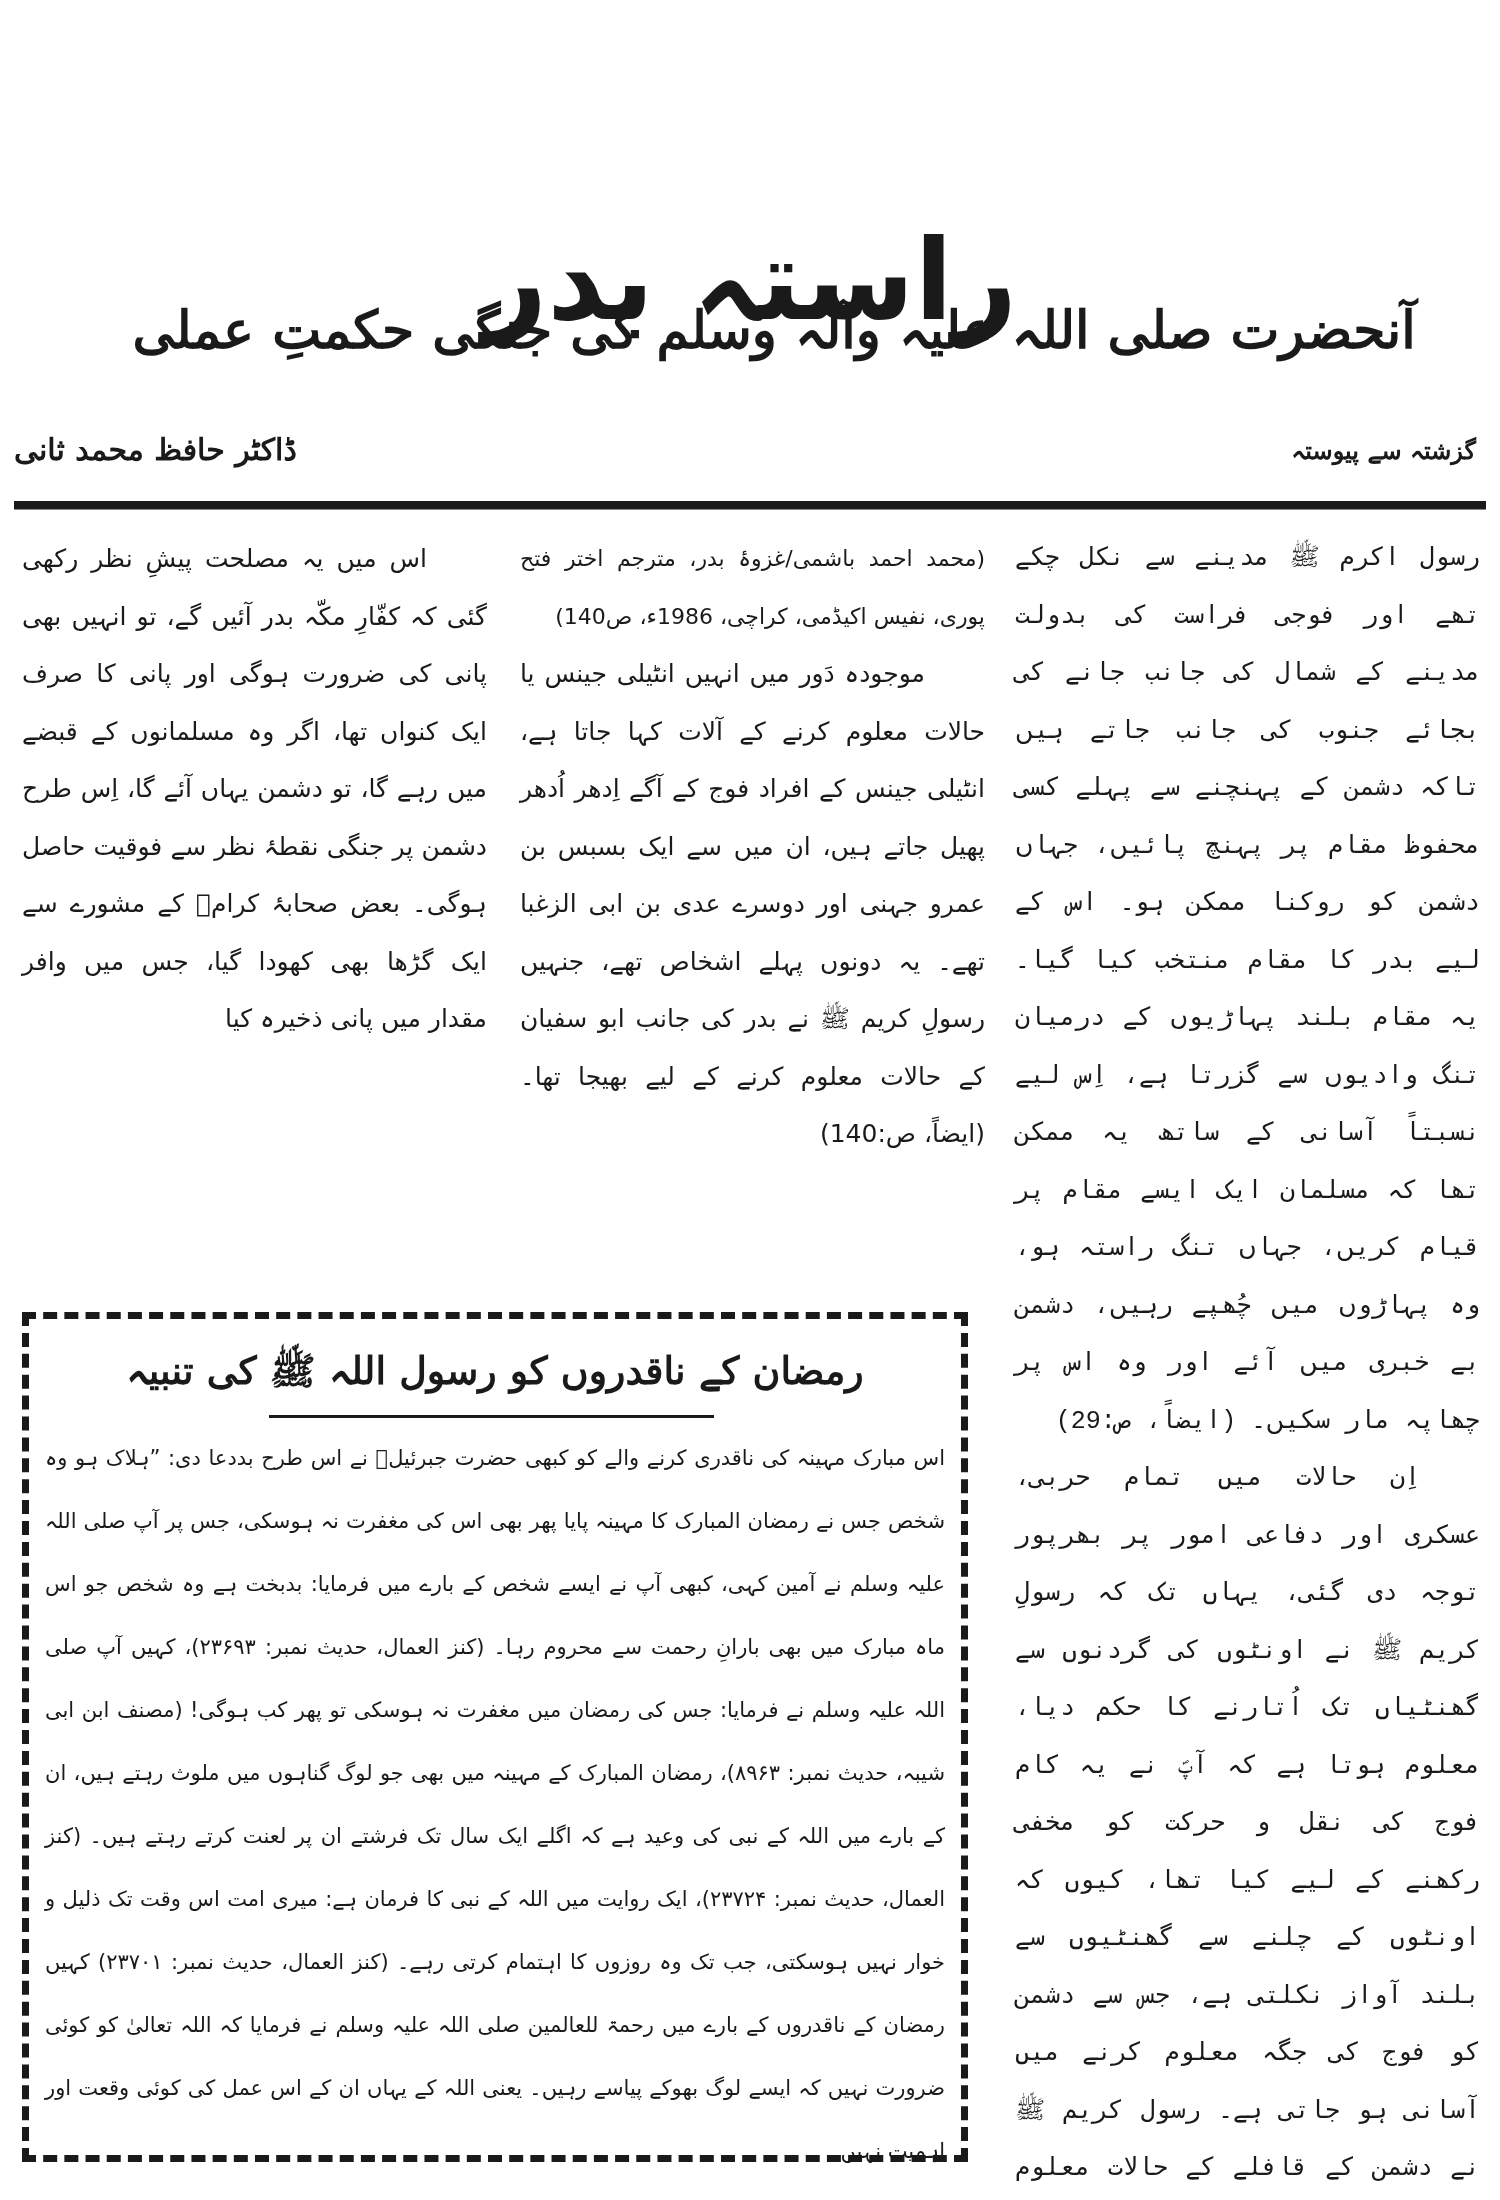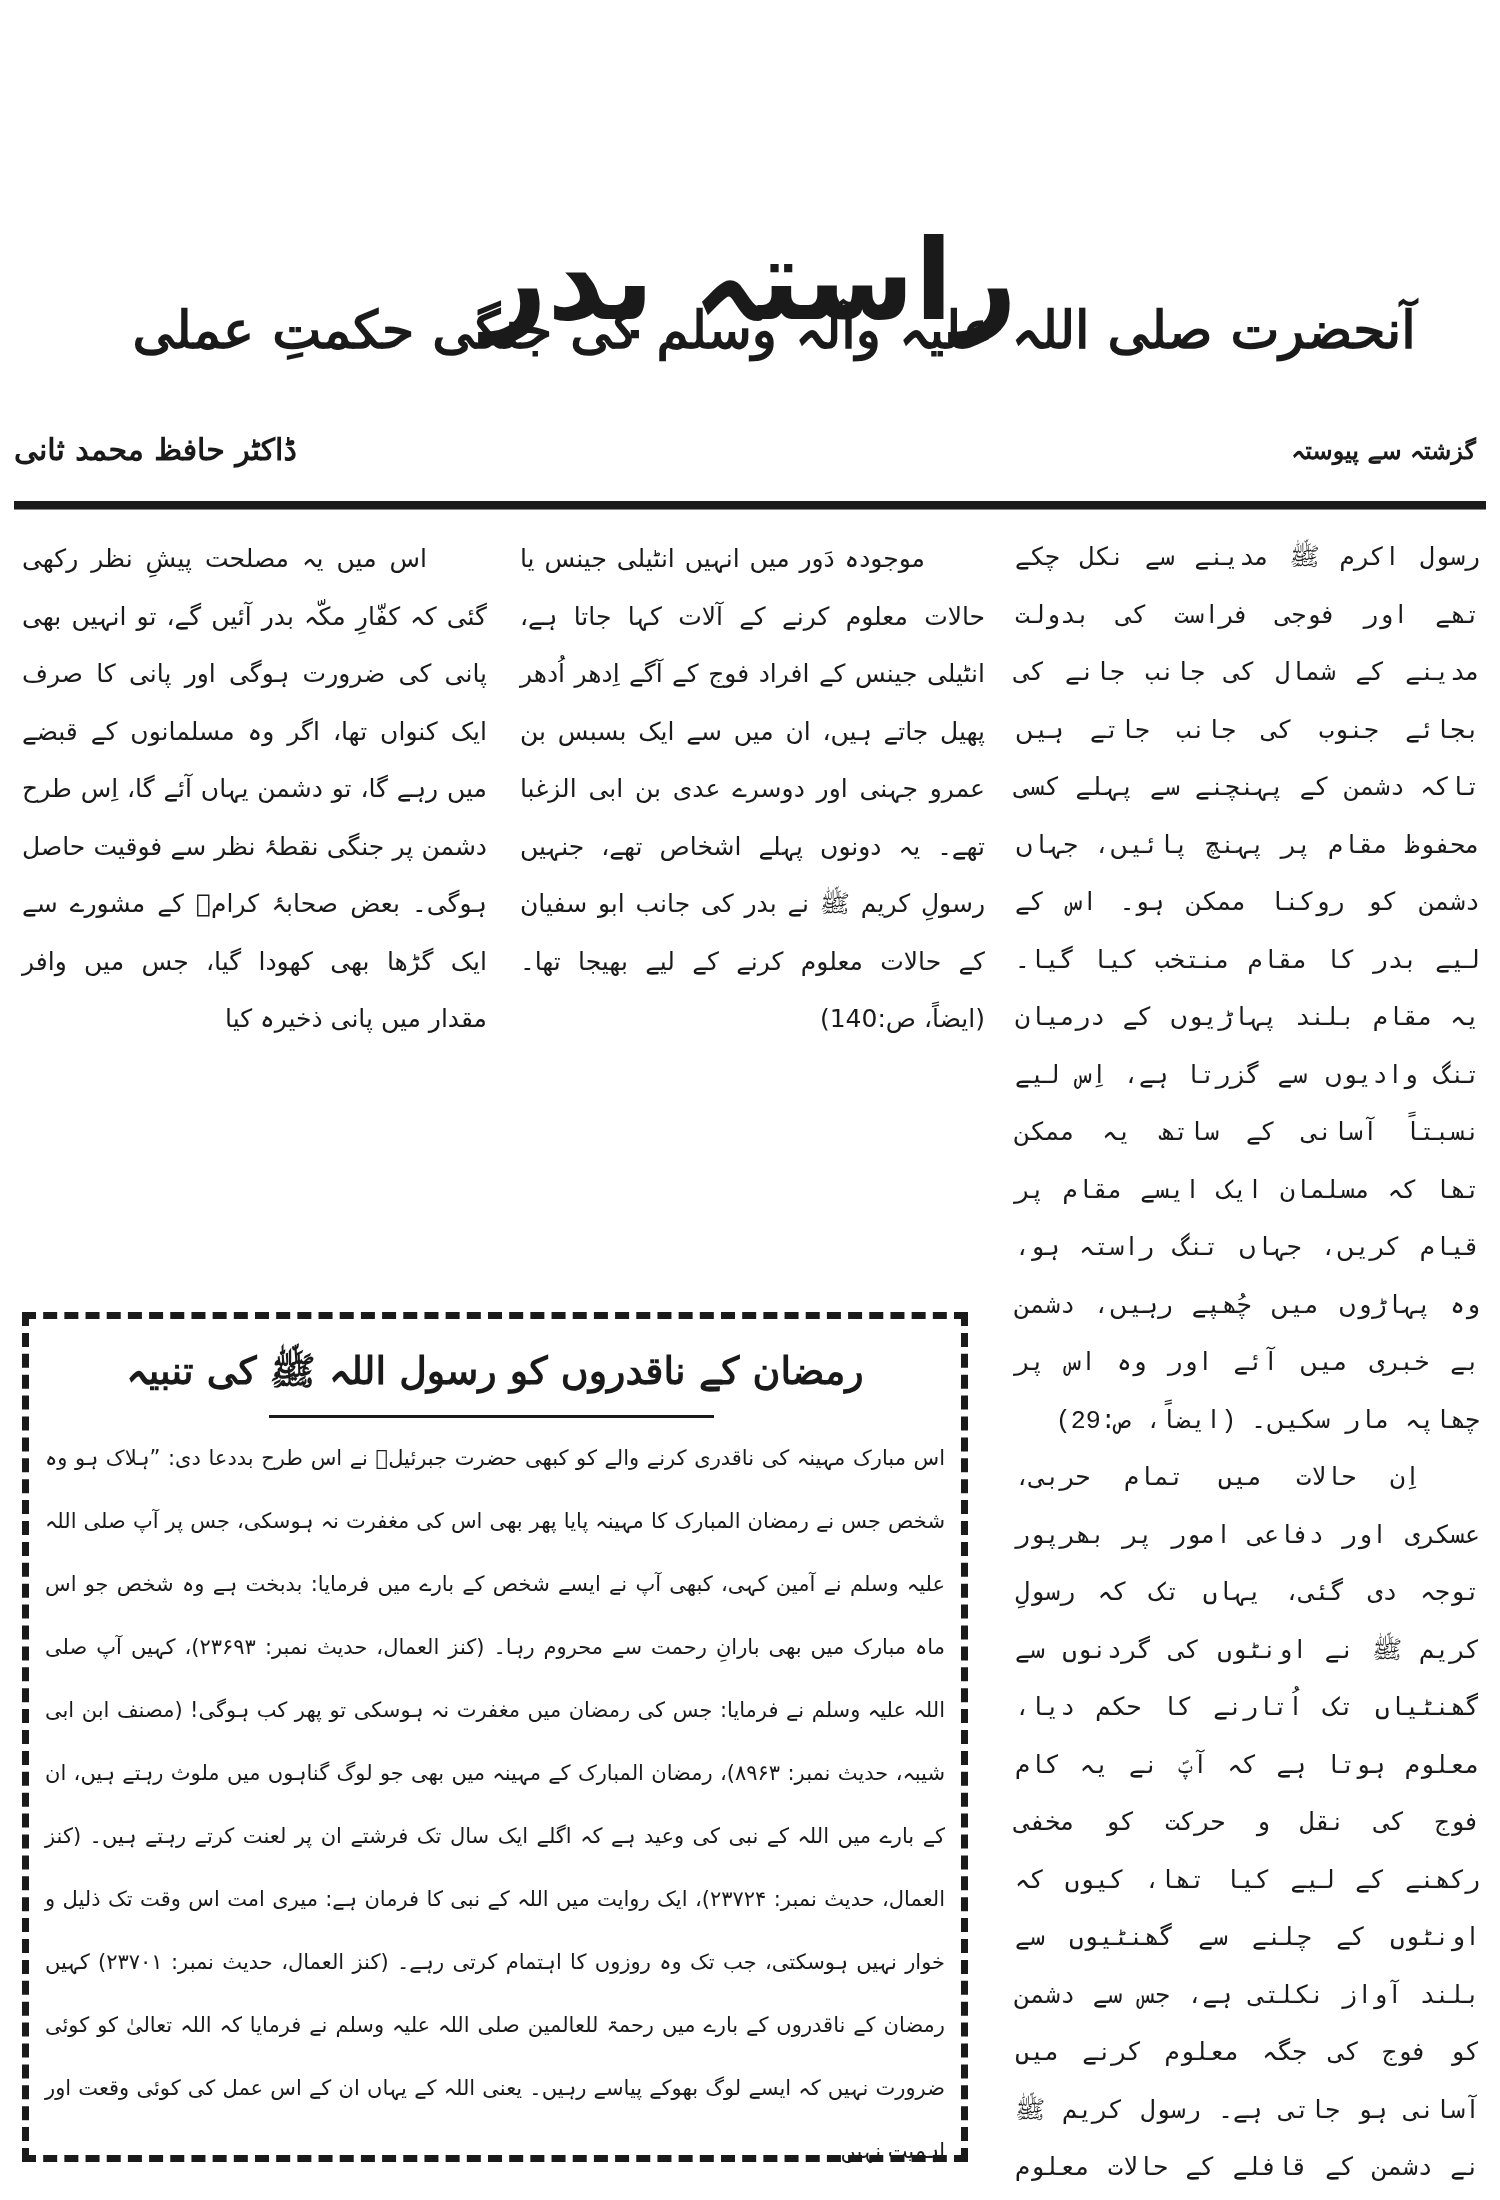--- a/index.html
+++ b/index.html
@@ -147,20 +147,21 @@
 </div>
 
 <div class="separator-bar"></div>
 
 <div class="column col-right rtl">
   <p>رسول اکرم ﷺ مدینے سے نکل چکے تھے اور فوجی فراست کی بدولت مدینے کے شمال کی جانب جانے کی بجائے جنوب کی جانب جاتے ہیں تاکہ دشمن کے پہنچنے سے پہلے کسی محفوظ مقام پر پہنچ پائیں، جہاں دشمن کو روکنا ممکن ہو۔ اس کے لیے بدر کا مقام منتخب کیا گیا۔ یہ مقام بلند پہاڑیوں کے درمیان تنگ وادیوں سے گزرتا ہے، اِس لیے نسبتاً آسانی کے ساتھ یہ ممکن تھا کہ مسلمان ایک ایسے مقام پر قیام کریں، جہاں تنگ راستہ ہو، وہ پہاڑوں میں چُھپے رہیں، دشمن بے خبری میں آئے اور وہ اس پر چھاپہ مار سکیں۔ (ایضاً، ص:29)</p>
   <p class="indent">اِن حالات میں تمام حربی، عسکری اور دفاعی امور پر بھرپور توجہ دی گئی، یہاں تک کہ رسولِ کریم ﷺ نے اونٹوں کی گردنوں سے گھنٹیاں تک اُتارنے کا حکم دیا، معلوم ہوتا ہے کہ آپؐ نے یہ کام فوج کی نقل و حرکت کو مخفی رکھنے کے لیے کیا تھا، کیوں کہ اونٹوں کے چلنے سے گھنٹیوں سے بلند آواز نکلتی ہے، جس سے دشمن کو فوج کی جگہ معلوم کرنے میں آسانی ہو جاتی ہے۔ رسول کریم ﷺ نے دشمن کے قافلے کے حالات معلوم کرنے کے لیے اپنے جاسوس بھی بھیجے۔</p>
 </div>
 
 <div class="column col-middle rtl">
+  <p class="cite">(محمد احمد باشمی/غزوۂ بدر، مترجم اختر فتح پوری، نفیس اکیڈمی، کراچی، 1986ء، ص140)</p>
   <p class="indent">موجودہ دَور میں انہیں انٹیلی جینس یا حالات معلوم کرنے کے آلات کہا جاتا ہے، انٹیلی جینس کے افراد فوج کے آگے اِدھر اُدھر پھیل جاتے ہیں، ان میں سے ایک بسبس بن عمرو جہنی اور دوسرے عدی بن ابی الزغبا تھے۔ یہ دونوں پہلے اشخاص تھے، جنہیں رسولِ کریم ﷺ نے بدر کی جانب ابو سفیان کے حالات معلوم کرنے کے لیے بھیجا تھا۔ (ایضاً، ص:140)</p>
 </div>
 
 <div class="column col-left rtl">
   <p class="indent">اس میں یہ مصلحت پیشِ نظر رکھی گئی کہ کفّارِ مکّہ بدر آئیں گے، تو انہیں بھی پانی کی ضرورت ہوگی اور پانی کا صرف ایک کنواں تھا، اگر وہ مسلمانوں کے قبضے میں رہے گا، تو دشمن یہاں آئے گا، اِس طرح دشمن پر جنگی نقطۂ نظر سے فوقیت حاصل ہوگی۔ بعض صحابۂ کرامؓ کے مشورے سے ایک گڑھا بھی کھودا گیا، جس میں وافر مقدار میں پانی ذخیرہ کیا</p>
 </div>
 
 <div class="notice-box">
   <div class="notice-title rtl">رمضان کے ناقدروں کو رسول اللہ ﷺ کی تنبیہ</div>
   <div class="notice-underline"></div>

